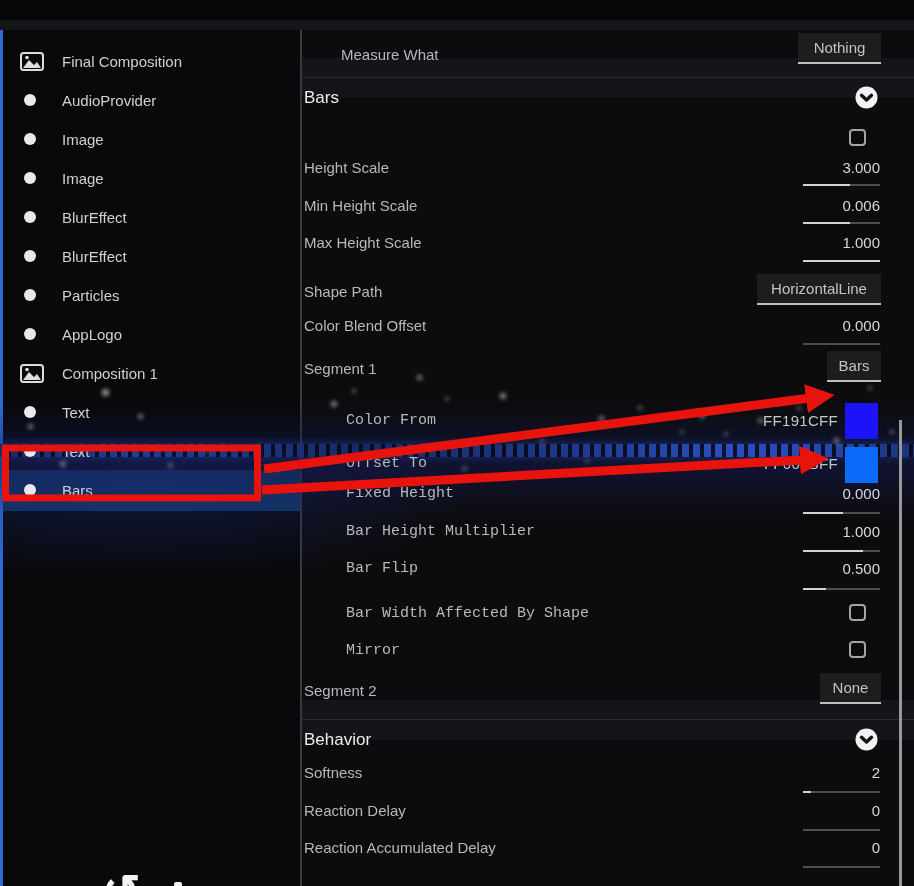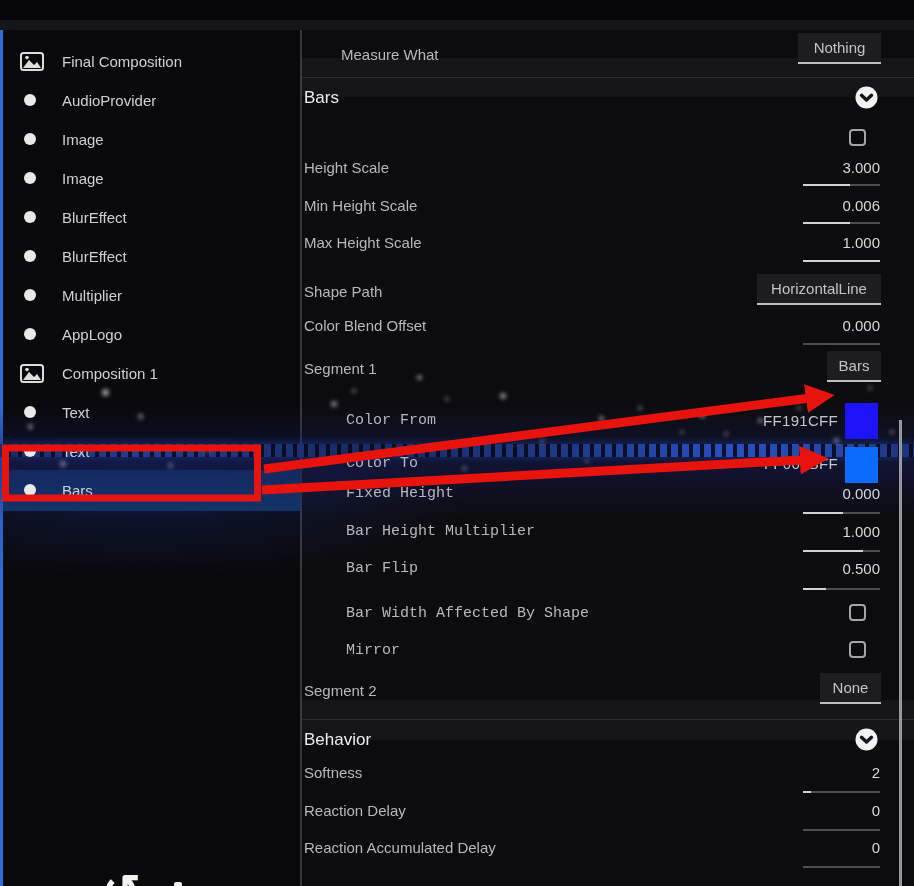--- a/index.html
+++ b/index.html
@@ -138,21 +138,21 @@
   <div class="sitem" style="top:167px">
       <span class="bullet"></span>
       <span class="slabel">BlurEffect</span>
     </div>
   <div class="sitem" style="top:206px">
       <span class="bullet"></span>
       <span class="slabel">BlurEffect</span>
     </div>
   <div class="sitem" style="top:245px">
       <span class="bullet"></span>
-      <span class="slabel">Multiplier</span>
+      <span class="slabel">Particles</span>
     </div>
   <div class="sitem" style="top:284px">
       <span class="bullet"></span>
       <span class="slabel">AppLogo</span>
     </div>
   <div class="sitem" style="top:323px">
     <svg class="imgicon" width="24" height="19" viewBox="0 0 24 19">
         <rect x="1" y="1" width="22" height="17" rx="2.5" fill="none" stroke="#dddddd" stroke-width="2"></rect>
         <path d="M3 16 L9 8 L14 13 L17 10 L21 16 Z" fill="#dddddd"></path>
         <circle cx="7" cy="5.5" r="1.8" fill="#dddddd"></circle>
@@ -239,21 +239,21 @@
   </div>
   <div class="btn" style="top:321px; left:525px; width:54px;">Bars</div>
 
   <div class="prow" style="top:378px">
     <span class="lbl ind">Color From</span>
     <span class="hex">FF191CFF</span>
   </div>
   <div class="swatch" style="top: 373px; background: rgb(28, 19, 248);"></div>
 
   <div class="prow" style="top:421px">
-    <span class="lbl ind">Color To</span>
+    <span class="lbl ind">Offset To</span>
     <span class="hex">FF006BFF</span>
   </div>
   <div class="swatch" style="top: 417px; background: rgb(11, 108, 251);"></div>
 
   <div class="prow" style="top:451px">
     <span class="lbl ind">Fixed Height</span>
     <span class="val">0.000</span>
   </div>
   <div class="track" style="top:482px">
       <div class="fill" style="width: 52%;"></div>

